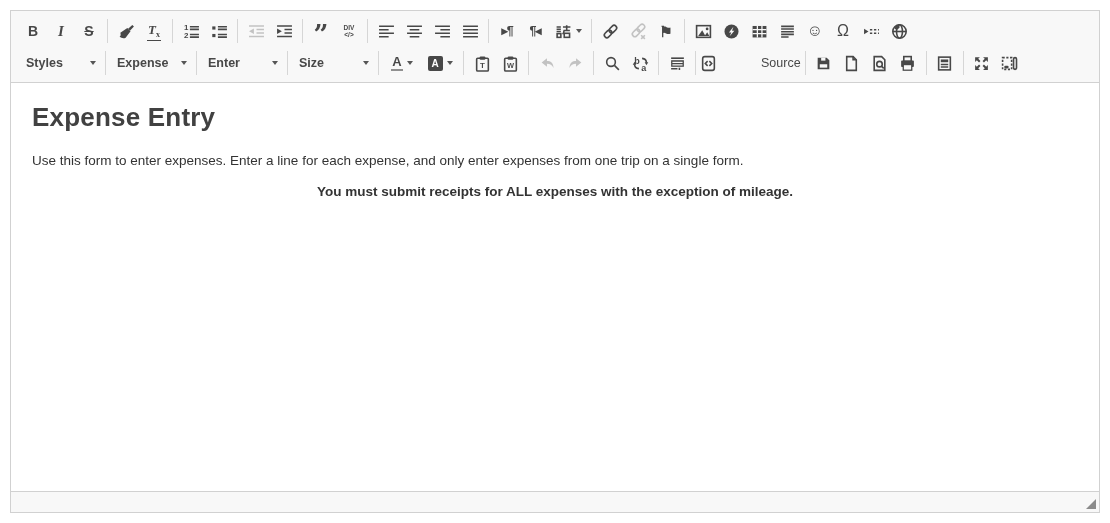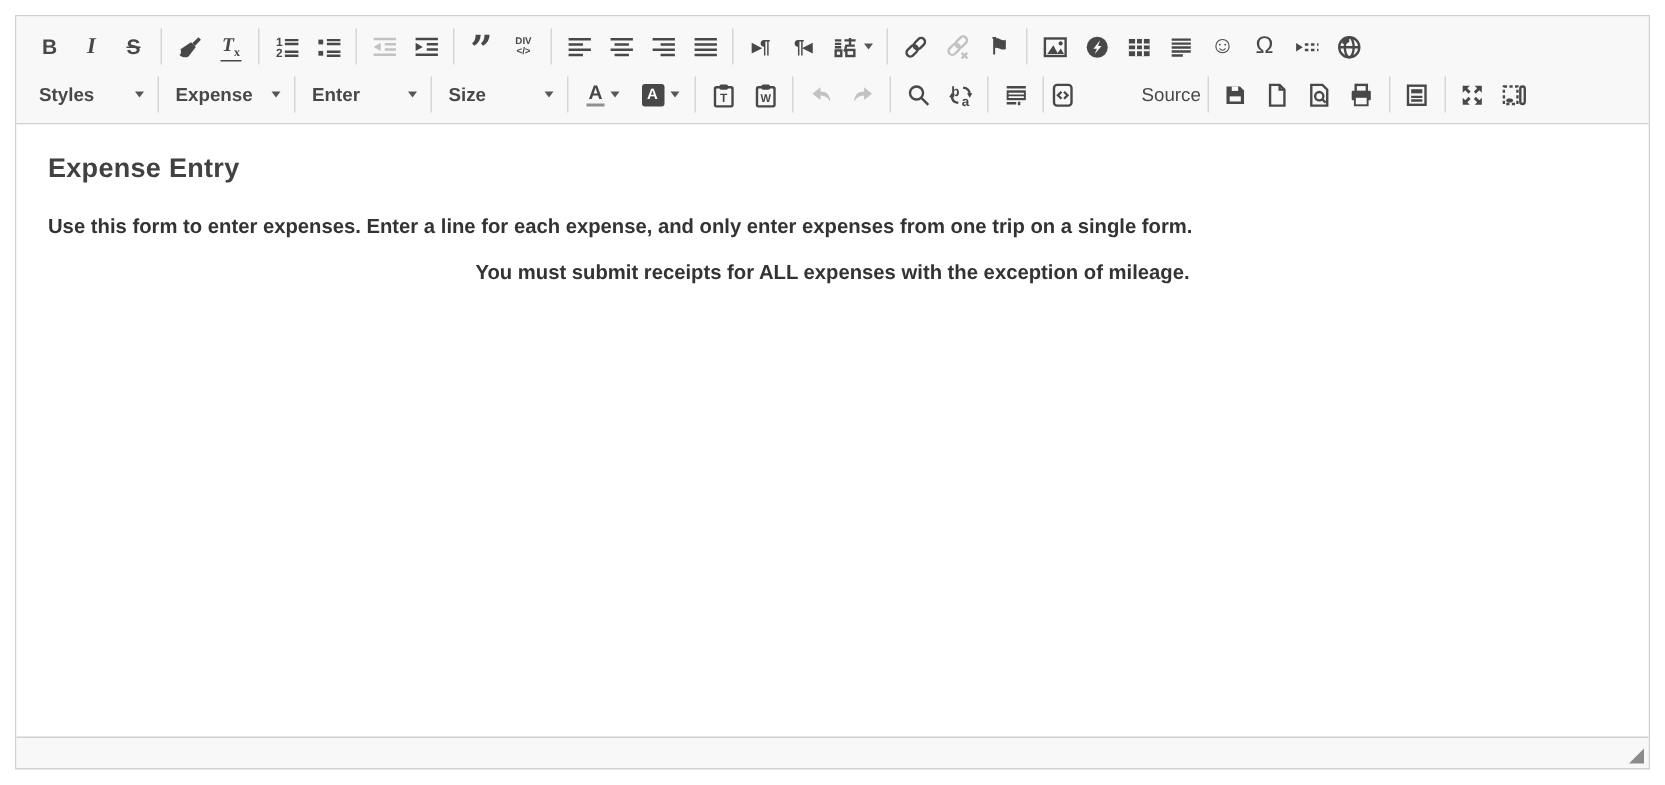--- a/index.html
+++ b/index.html
@@ -33,22 +33,22 @@
   .caret { width:0; height:0; border-left:3.5px solid transparent; border-right:3.5px solid transparent;
     border-top:4px solid #565656; margin-left:4px; flex:0 0 auto; }
   .combo { display:flex; align-items:center; justify-content:space-between; width:82px; height:26px;
     padding:0 5px 0 7px; color:#484848; font-size:12.5px; cursor:pointer; flex:0 0 auto;font-weight:bold; }
   .split { min-width:38px; }
   .a-color { font-weight:bold; font-size:13px; border-bottom:2.5px solid #909090; padding:0 1px; line-height:1.1; }
   .a-bg { width:15px; height:15px; background:#484848; color:#fff; border-radius:2px; font-size:10px;
     font-weight:bold; display:flex; align-items:center; justify-content:center; }
   .src-label { font-size:12.5px; color:#484848; margin-left:5px; }
   .content { flex:1 1 auto; background:#fff; padding:2px 21px; overflow:hidden; cursor:text; }
-  .content h1 { font-size:18px; font-weight:bold; color:#414141; margin:17px 0 19px 0; letter-spacing:.2px; }
-  .content p { font-size:13.5px; color:#333; margin:13px 0; line-height:1.35;font-weight:bold; }
+  .content h1 { font-size:26px; font-weight:bold; color:#414141; margin:17px 0 19px 0; letter-spacing:.2px; }
+  .content p { font-size:13.5px; color:#333; margin:13px 0; line-height:1.35; }
   .content p.bold { font-weight:bold;text-align:center; }
   .statusbar { height:21px; background:#f8f8f8; border-top:1px solid #d1d1d1; position:relative; flex:0 0 auto; }
   .resize-handle { position:absolute; right:3px; bottom:3px; width:0; height:0;
     border-left:10px solid transparent; border-bottom:10px solid #8b8b8b; cursor:nwse-resize; }
   svg .st { stroke:#484848; fill:none; stroke-width:1.5; }
   svg .fl { fill:#484848; }
   svg text { font-family:"Liberation Sans", sans-serif; }
 </style>
 </head>
 <body>

